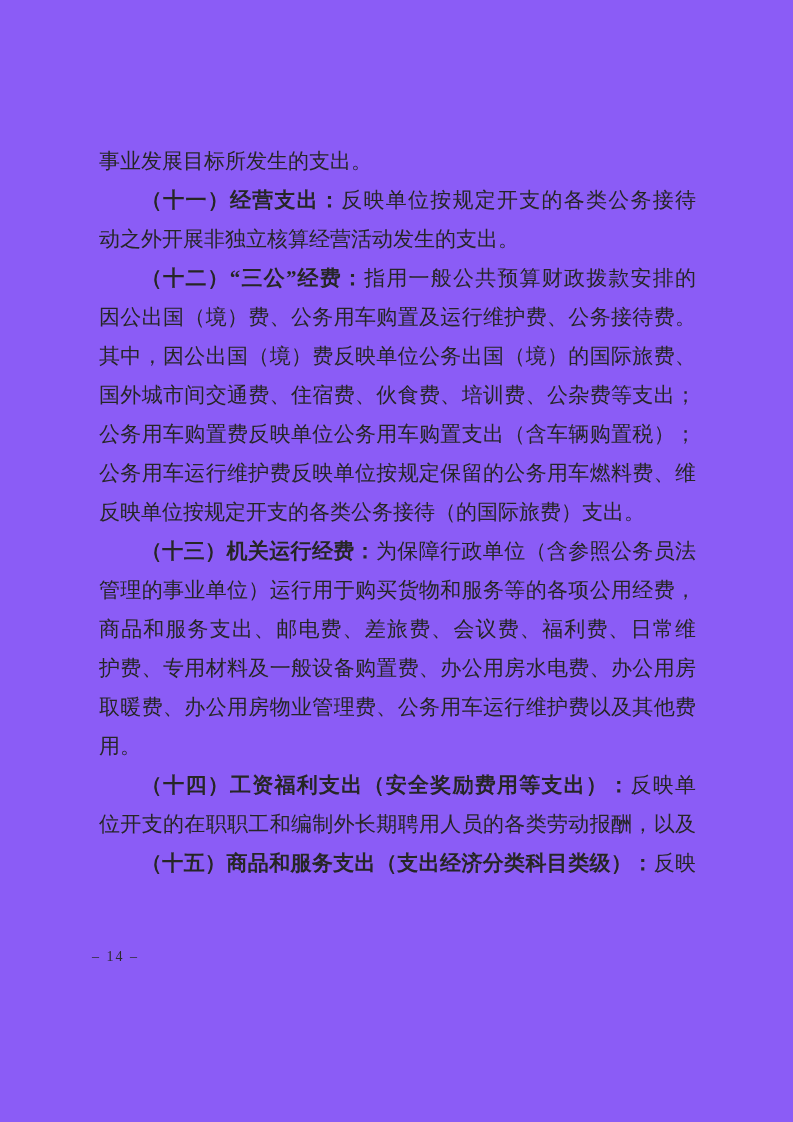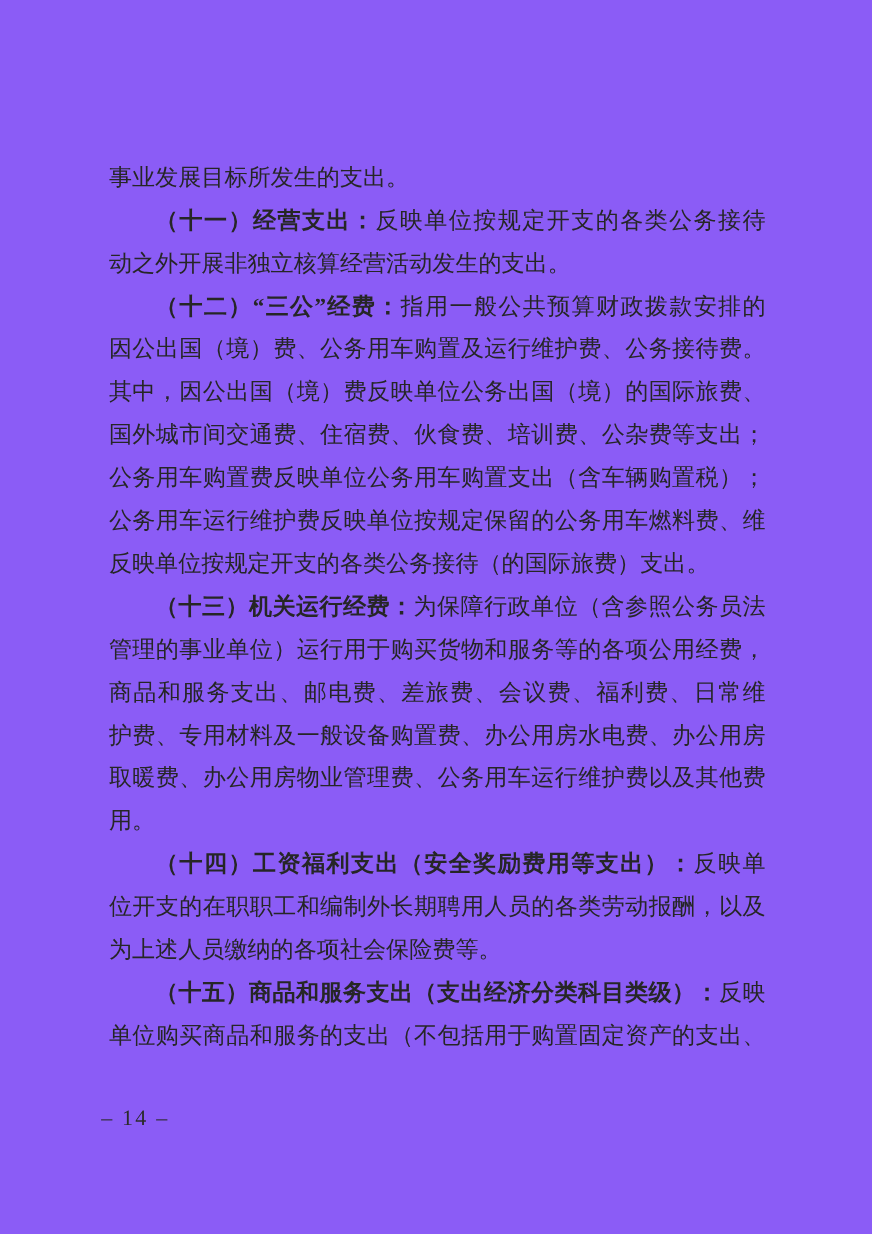--- a/index.html
+++ b/index.html
@@ -31,24 +31,24 @@
   }
   .line.indent {
     text-indent: 42px;
   }
   .line .b {
     font-weight: 700;
   }
   .footer {
     position: absolute;
     left: 92px;
-    top: 1002px;
+    top: 942px;
     height: 30px;
     line-height: 30px;
-    font-size: 20px;
+    font-size: 14px;
     color: #2b2b2b;
     letter-spacing: 2px;
   }
 </style>
 </head>
 <body>
 
 <div class="page">
   <div class="doc-body">
       <div class="line para-end"><span>事业发展目标所发生的支出。</span></div>
@@ -62,18 +62,16 @@
       <div class="line"><span>公务用车运行维护费反映单位按规定保留的公务用车燃料费、维</span></div>
       <div class="line para-end"><span>反映单位按规定开支的各类公务接待（的国际旅费）支出。</span></div>
       <div class="line indent"><span class="b">（十三）机关运行经费：</span><span>为保障行政单位（含参照公务员法</span></div>
       <div class="line"><span>管理的事业单位）运行用于购买货物和服务等的各项公用经费，</span></div>
       <div class="line"><span>商品和服务支出、邮电费、差旅费、会议费、福利费、日常维</span></div>
       <div class="line"><span>护费、专用材料及一般设备购置费、办公用房水电费、办公用房</span></div>
       <div class="line"><span>取暖费、办公用房物业管理费、公务用车运行维护费以及其他费</span></div>
       <div class="line para-end"><span>用。</span></div>
       <div class="line indent"><span class="b">（十四）工资福利支出（安全奖励费用等支出）：</span><span>反映单</span></div>
       <div class="line"><span>位开支的在职职工和编制外长期聘用人员的各类劳动报酬，以及</span></div>
-      <div class="line para-end"><span>为上述人员缴纳的各项社会保险费等。</span></div>
       <div class="line indent"><span class="b">（十五）商品和服务支出（支出经济分类科目类级）：</span><span>反映</span></div>
-      <div class="line"><span>单位购买商品和服务的支出（不包括用于购置固定资产的支出、</span></div>
     </div>
   <div class="footer">– 14 –</div>
 </div>
 
 </body></html>

